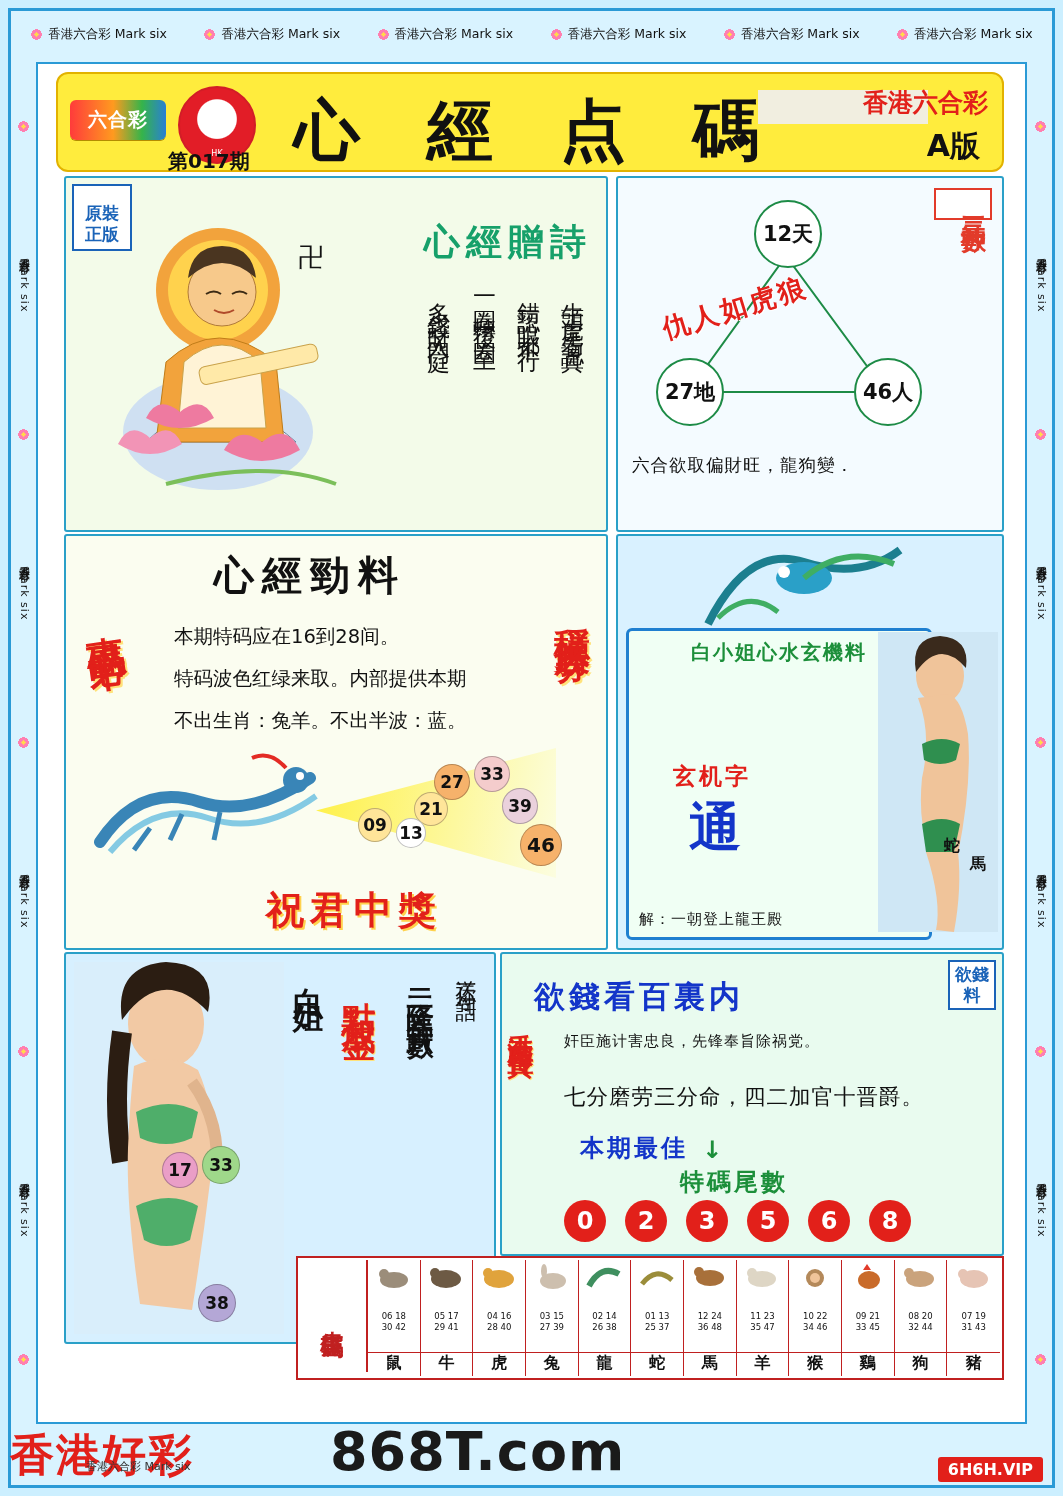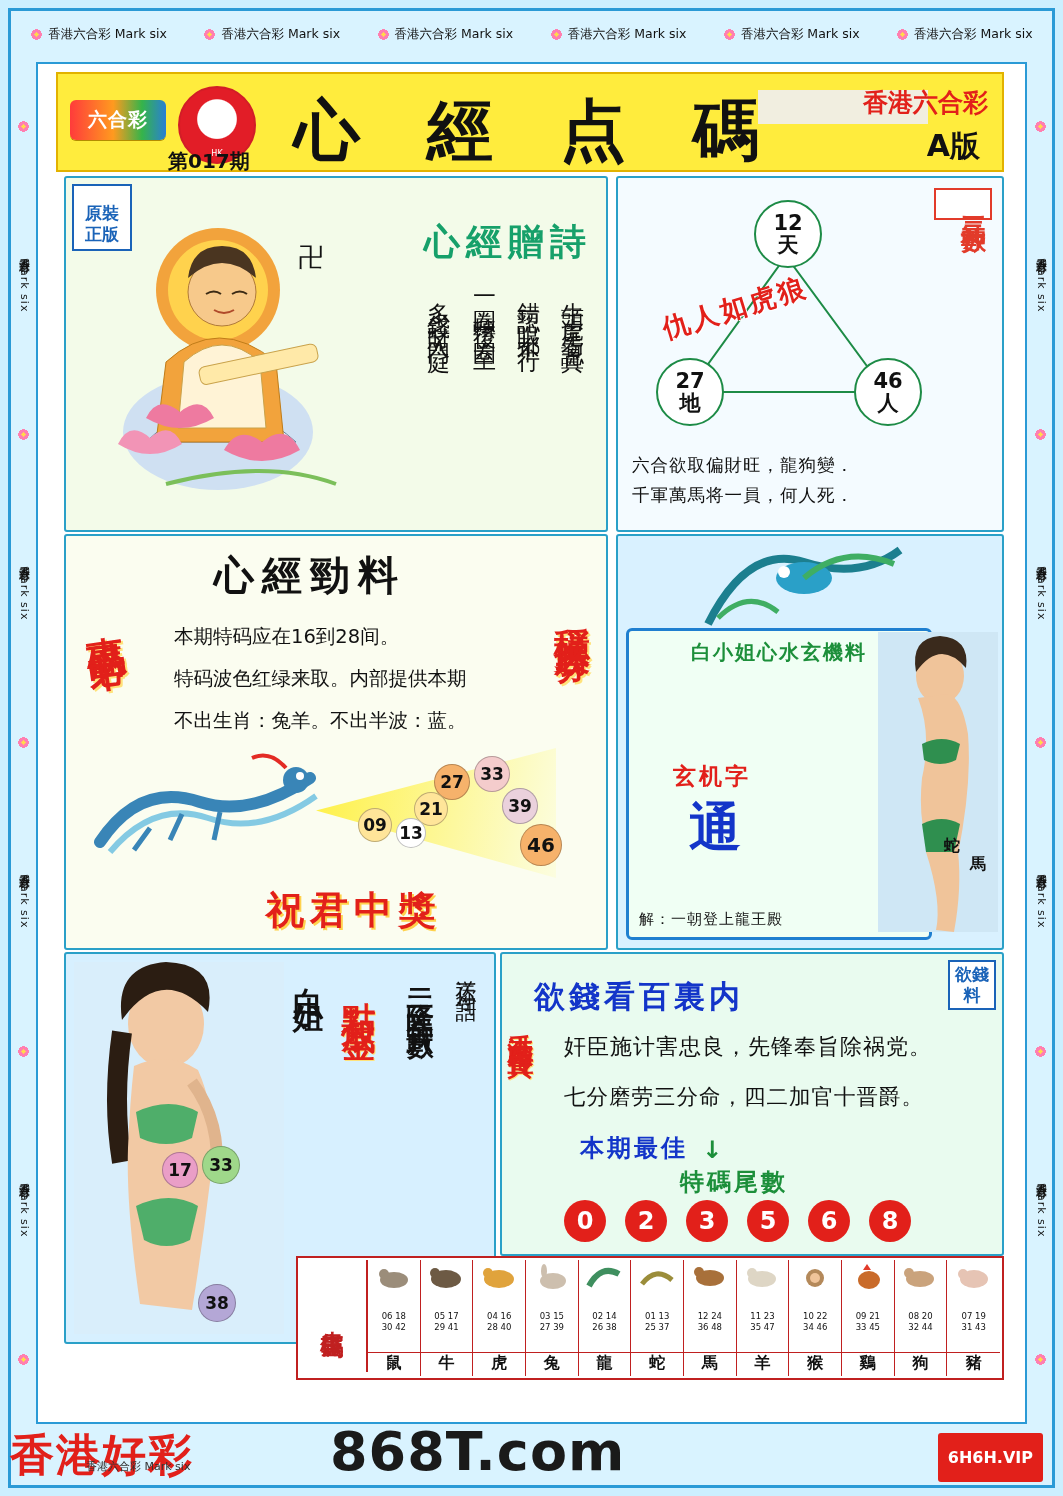--- a/index.html
+++ b/index.html
@@ -22,21 +22,21 @@
      background:radial-gradient(circle at 50% 50%, #ffd84d 0 22%, #ff7fb0 24% 55%, rgba(255,127,176,0) 58%);}
   .flower:after{transform:rotate(45deg);}
 
   
   .vstrip{position:absolute;top:62px;bottom:72px;width:26px;display:flex;flex-direction:column;align-items:center;justify-content:space-around;}
   .vstrip.left{left:10px;}
   .vstrip.right{right:10px;}
   .vtext{writing-mode:vertical-rl;font-size:11px;color:#111;white-space:nowrap;letter-spacing:1px;}
 
   
-  .header{position:absolute;left:56px;top:72px;width:944px;height:96px;background:#ffec3d;border:2px solid #e2b200;border-radius:0;}
+  .header{position:absolute;left:56px;top:72px;width:944px;height:96px;background:#ffec3d;border:2px solid #e2b200;border-radius:12px;}
   .logo-lhc{position:absolute;left:12px;top:26px;width:96px;height:40px;border-radius:6px;
      background:linear-gradient(90deg,#ff3b3b,#ff9a1f 45%,#35b44a 75%,#2a7fd4);display:flex;align-items:center;justify-content:center;
      color:#fff;font-size:19px;font-weight:bold;letter-spacing:1px;box-shadow:0 1px 0 #b48c00;}
   .badge-hk{position:absolute;left:120px;top:12px;width:74px;height:74px;border-radius:50%;
      background:radial-gradient(circle at 50% 42%, #fff 0 34%, #e21d27 36% 78%, #a40f18 80%);
      border:2px solid #d21d27;display:flex;align-items:flex-end;justify-content:center;}
   .badge-hk span{font-size:8px;color:#fff;margin-bottom:4px;}
   .issue{position:absolute;left:110px;top:74px;font-size:20px;font-weight:bold;color:#111;}
   .maintitle{position:absolute;left:236px;top:12px;font-size:66px;font-weight:bold;color:#111;letter-spacing:22px;
      font-family:"DejaVu Sans","Liberation Sans",sans-serif;}
@@ -56,21 +56,21 @@
   .poem-col{position:absolute;top:96px;writing-mode:vertical-rl;font-size:23px;color:#111;letter-spacing:8px;line-height:34px;}
   .pc1{right:8px;}.pc2{right:52px;}.pc3{right:96px;}.pc4{right:142px;}
   .swastika{position:absolute;left:232px;top:62px;font-size:26px;color:#111;}
   .buddha{position:absolute;left:40px;top:34px;width:250px;height:300px;}
 
   
   .p-tri{left:616px;top:176px;width:384px;height:352px;background:#f4fbff;}
   .tri-title{position:absolute;right:10px;top:10px;width:54px;padding:6px 0;border:2px solid #e23b2a;color:#e23b2a;
      font-size:25px;font-weight:bold;text-align:center;writing-mode:vertical-rl;letter-spacing:4px;background:#fff;}
   .node{position:absolute;width:64px;height:64px;border:2px solid #1d8b46;border-radius:50%;background:#fff;
-     display:flex;flex-direction:column;align-items:center;justify-content:center;font-size:21px;font-weight:bold;color:#111;line-height:22px;}
+     display:flex;flex-direction:row;align-items:center;justify-content:center;font-size:21px;font-weight:bold;color:#111;line-height:22px;}
   .tri-red{position:absolute;left:42px;top:112px;font-size:27px;color:#e2201a;font-weight:bold;transform:rotate(-17deg);letter-spacing:3px;
      text-shadow:1px 1px 0 #fff;}
   .tri-verse{position:absolute;left:14px;top:272px;width:356px;font-size:17.5px;color:#111;line-height:30px;letter-spacing:1px;}
 
   
   .p-jin{left:64px;top:534px;width:540px;height:412px;background:#fbfdf0;}
   .jin-title{position:absolute;left:148px;top:12px;font-size:40px;font-weight:bold;color:#111;letter-spacing:8px;}
   .jin-text{position:absolute;left:108px;top:80px;width:420px;font-size:19.5px;color:#111;line-height:42px;}
   .vband-left{position:absolute;left:8px;top:70px;writing-mode:vertical-rl;font-size:38px;font-weight:bold;color:#e2201a;
      letter-spacing:6px;transform:rotate(-8deg);text-shadow:2px 2px 0 #ffe27a;}
@@ -106,21 +106,21 @@
      text-shadow:1px 1px 0 #ffe27a;}
   .g-col4{position:absolute;right:166px;top:10px;writing-mode:vertical-rl;font-size:30px;font-weight:bold;color:#111;letter-spacing:8px;}
 
   
   .p-money{left:500px;top:952px;width:500px;height:300px;background:#e9fbef;}
   .m-title{position:absolute;left:32px;top:8px;font-size:31px;font-weight:bold;color:#1335c9;letter-spacing:4px;margin-top:14px;}
   .m-tag{position:absolute;right:6px;top:6px;width:44px;border:2px solid #1a63b8;background:#fff;color:#1a63b8;font-size:17px;
      font-weight:bold;text-align:center;line-height:21px;padding:2px 0;}
   .m-vbanner{position:absolute;left:2px;top:58px;writing-mode:vertical-rl;font-size:26px;font-weight:bold;color:#e2201a;
      letter-spacing:4px;text-shadow:1px 1px 0 #ffe27a;}
-  .m-l1{position:absolute;left:62px;top:78px;font-size:22px;color:#111;letter-spacing:1px;}
+  .m-l1{position:absolute;left:62px;top:78px;font-size:15px;color:#111;letter-spacing:1px;}
   .m-l2{position:absolute;left:62px;top:128px;font-size:21.5px;color:#111;letter-spacing:1px;}
   .m-l3{position:absolute;left:78px;top:178px;font-size:24px;font-weight:bold;color:#1335c9;letter-spacing:3px;}
   .m-arrow{position:absolute;left:200px;top:182px;font-size:24px;color:#1c8f3a;font-weight:bold;}
   .m-l4{position:absolute;left:178px;top:212px;font-size:24px;font-weight:bold;color:#1c8f3a;letter-spacing:3px;}
   .m-balls{position:absolute;left:62px;top:246px;display:flex;gap:19px;}
   .m-ball{width:42px;height:42px;border-radius:50%;background:#e2201a;color:#fff;font-size:24px;font-weight:bold;
      display:flex;align-items:center;justify-content:center;}
 
   
   .p-zodiac{left:296px;top:1256px;width:704px;height:120px;background:#fff;border:2px solid #c02020;}
@@ -132,21 +132,21 @@
   .z-cell:last-child{border-right:none;}
   .z-animal{width:38px;height:30px;}
   .z-nums{font-size:8.5px;color:#111;line-height:11px;text-align:center;}
   .z-nums b{display:block;font-weight:normal;}
   .z-name{font-size:16px;font-weight:bold;color:#111;border-top:1px solid #c02020;width:100%;text-align:center;}
 
   
   .footer{position:absolute;left:0;right:0;bottom:0;height:84px;}
   .f-red{position:absolute;left:10px;top:14px;font-size:44px;font-weight:bold;color:#e2201a;letter-spacing:2px;}
   .f-site{position:absolute;left:330px;top:8px;font-size:54px;font-weight:bold;color:#1a1a1a;letter-spacing:1px;}
-  .f-vip{position:absolute;right:20px;bottom:14px;background:#e2201a;color:#fff;font-size:16px;font-weight:bold;padding:15px 10px;border-radius:3px;}
+  .f-vip{position:absolute;right:20px;bottom:14px;background:#e2201a;color:#fff;font-size:16px;font-weight:bold;padding:3px 10px;border-radius:3px;}
   .f-mark{position:absolute;left:86px;bottom:22px;font-size:11px;color:#333;}
 </style>
 </head>
 <body>
 
 <div class="page">
   <div class="frame-outer"></div>
 
   <div class="topstrip">
     <div class="markitem">
@@ -258,21 +258,20 @@
       <span>27</span>
       <span>地</span>
     </div>
     <div class="node" style="left:236px;top:180px">
       <span>46</span>
       <span>人</span>
     </div>
     <div class="tri-red">仇人如虎狼</div>
     <div class="tri-verse">
       <div>六合欲取偏財旺，龍狗變．</div>
-      <div>千軍萬馬将一員，何人死．</div>
     </div>
   </div>
 
   <div class="panel p-jin">
     <div class="jin-title">心經勁料</div>
     <div class="jin-text">
       <div>本期特码应在16到28间。</div>
       <div>特码波色红绿来取。内部提供本期</div>
       <div>不出生肖：兔羊。不出半波：蓝。</div>
     </div>

